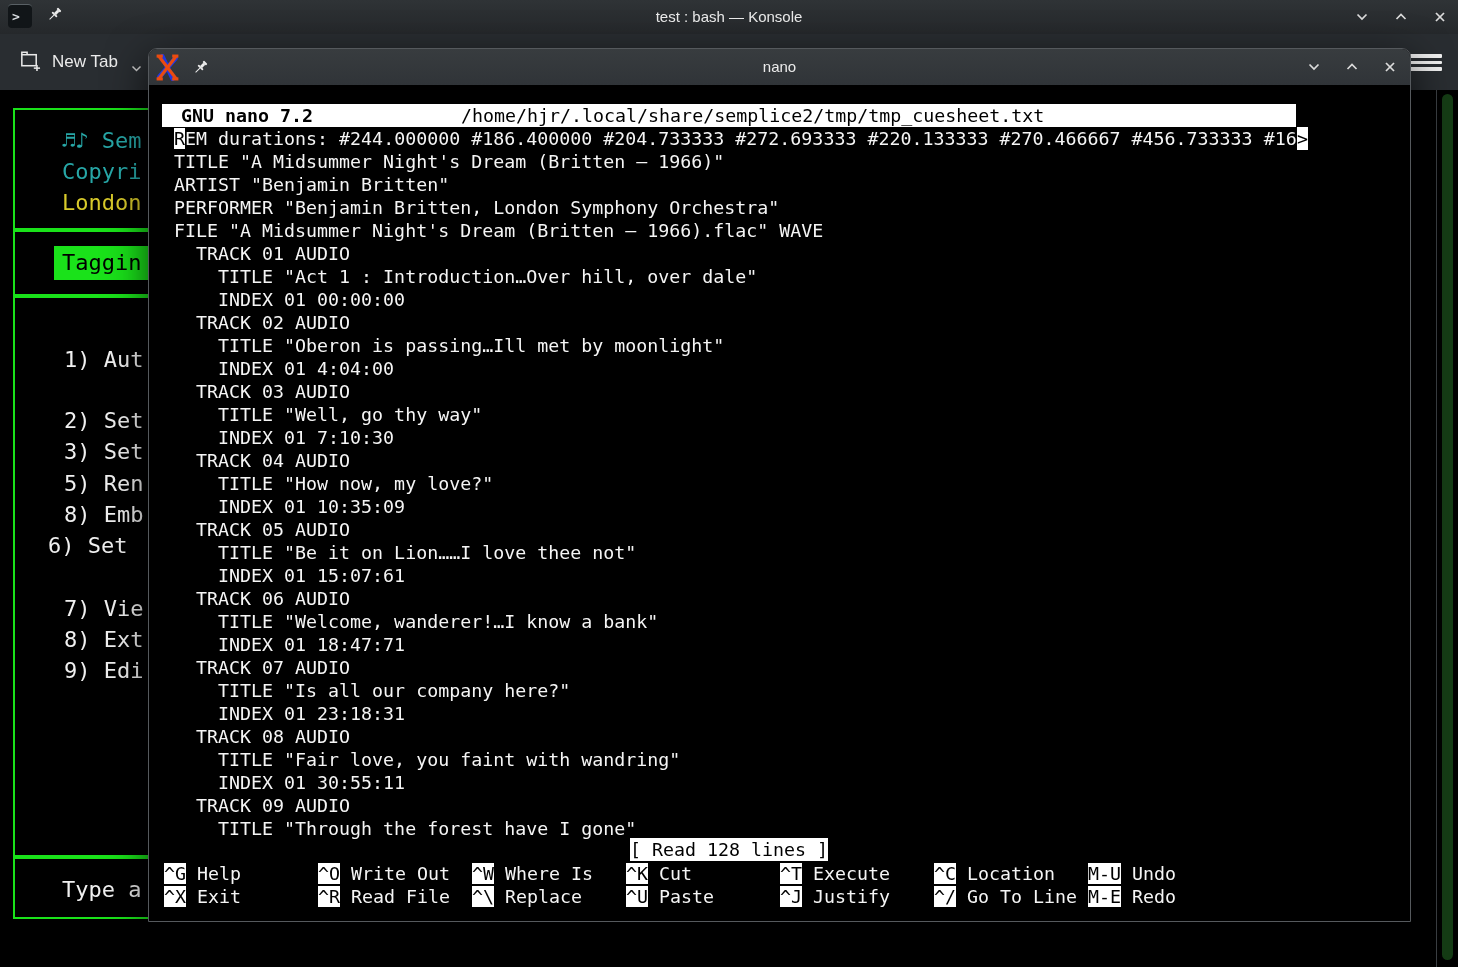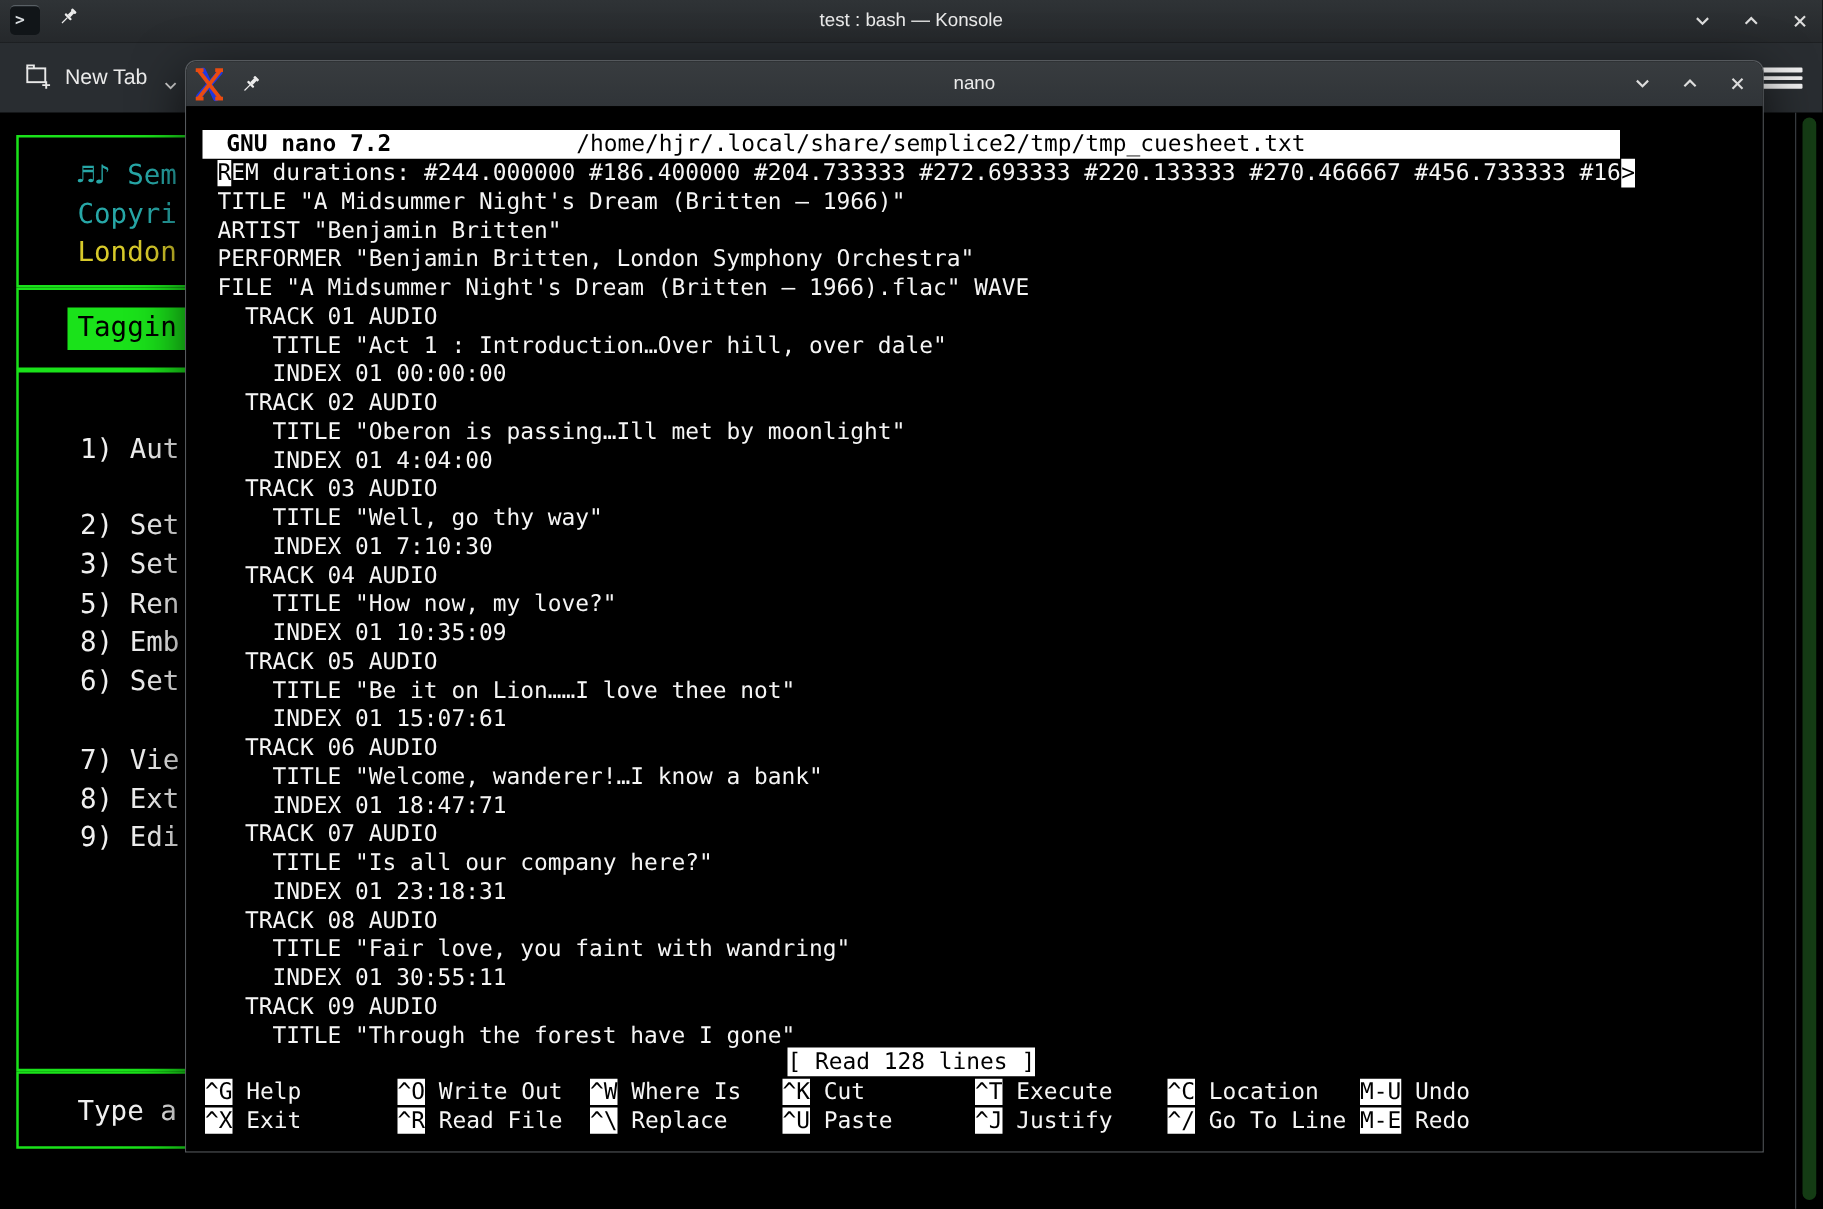--- a/index.html
+++ b/index.html
@@ -182,21 +182,21 @@
   <div class="bg-text yellow" style="left:62px;top:98px;">London</div>
 
   <div class="highlight-green" style="left:54px;top:156px;">Taggin</div>
 
   <div>
       <div class="bg-text white" style="left: 64px; top: 255px;">1) Aut</div>
       <div class="bg-text white" style="left: 64px; top: 316px;">2) Set</div>
       <div class="bg-text white" style="left: 64px; top: 347px;">3) Set</div>
       <div class="bg-text white" style="left: 64px; top: 379px;">5) Ren</div>
       <div class="bg-text white" style="left: 64px; top: 410px;">8) Emb</div>
-      <div class="bg-text white" style="left: 64px; top: 441px;">6) Set</div>
+      <div class="bg-text white" style="left: 48px; top: 441px;">6) Set</div>
       <div class="bg-text white" style="left: 64px; top: 504px;">7) Vie</div>
       <div class="bg-text white" style="left: 64px; top: 535px;">8) Ext</div>
       <div class="bg-text white" style="left: 64px; top: 566px;">9) Edi</div>
     </div>
 
   <div class="bg-text white" style="left:62px;top:785px;">Type a</div>
 
   <div class="scroll-sep"></div>
   <div class="scrollbar"></div>
 </div>

